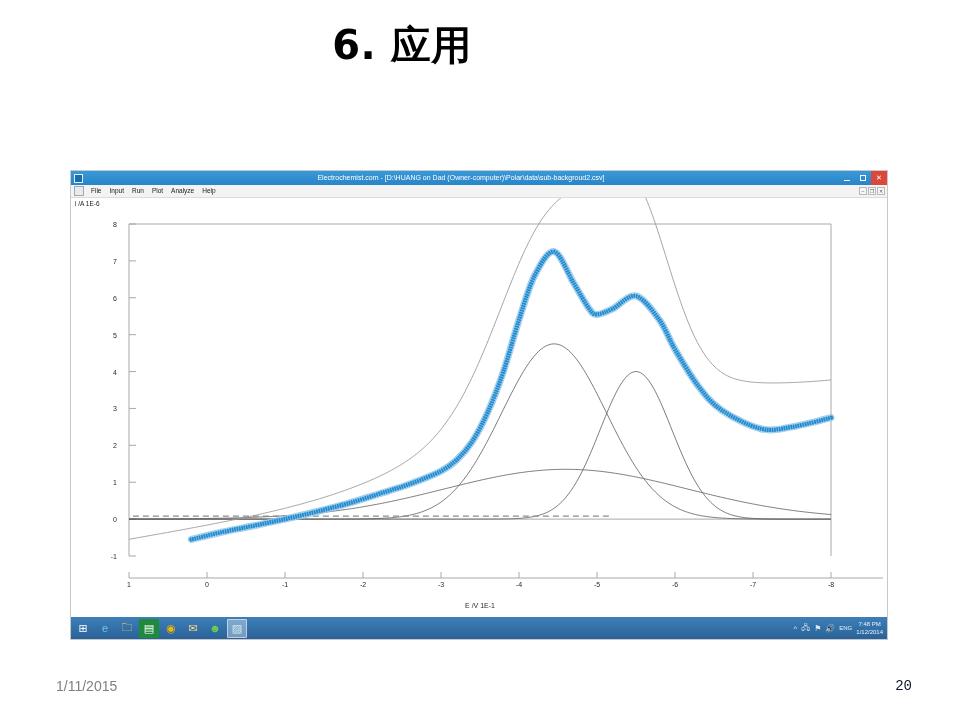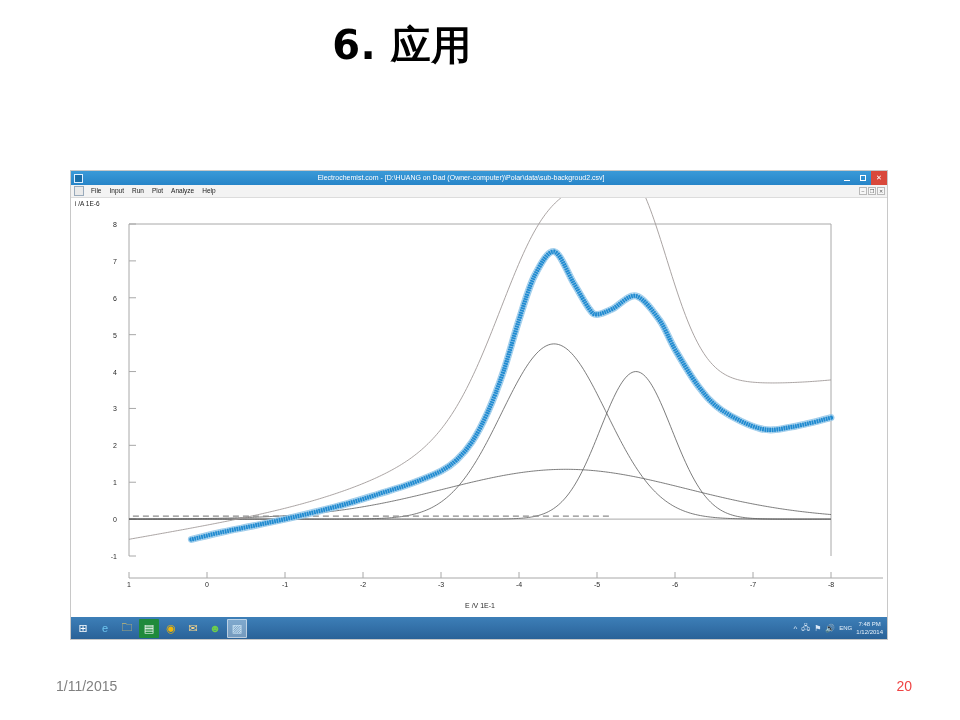--- a/index.html
+++ b/index.html
@@ -12,21 +12,21 @@
   #slide-title{
     position:absolute;left:0;top:18px;width:804px;text-align:center;
     font-size:40px;font-weight:bold;color:#000;letter-spacing:0.5px;
     font-family:"DejaVu Sans","Liberation Sans",sans-serif;
   }
   
   #footer-date{
     position:absolute;left:56px;top:678px;font-size:14px;color:#808080;
   }
   #footer-page{
-    position:absolute;right:48px;top:678px;font-size:14px;color:#ef4444;
+    position:absolute;right:48px;top:678px;font-size:14px;color:#0f172a;font-family:Liberation Mono, monospace;
   }
   
   #app-window{
     position:absolute;left:70px;top:170px;width:818px;height:470px;
     background:#ffffff;border:1px solid #c8c8c8;box-sizing:border-box;
     overflow:hidden;
   }
   
   #titlebar{
     position:relative;height:14px;background:#2f8fd0;

